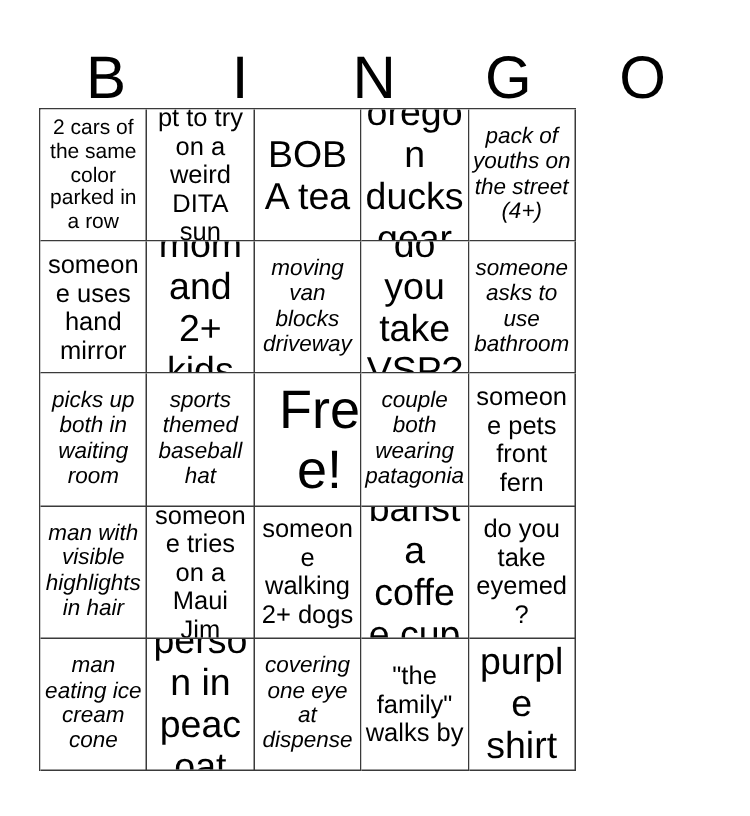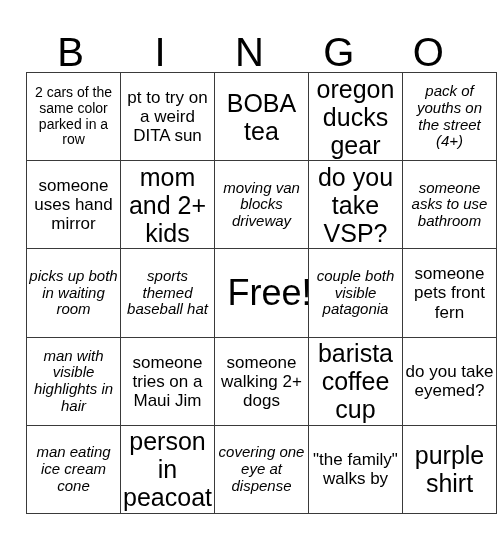--- a/index.html
+++ b/index.html
@@ -38,21 +38,21 @@
     font-size: 40px;
     line-height: 1;
     font-weight: 400;
     letter-spacing: 0;
   }
   
   .grid {
     position: absolute;
     left: 26px;
     top: 72px;
-    width: 471px;
+    width: 358px;
     height: 442px;
     display: grid;
     grid-template-columns: repeat(5, 1fr);
     grid-template-rows: repeat(5, 1fr);
     border-top: 1px solid #3a3a3a;
     border-left: 1px solid #3a3a3a;
     box-sizing: border-box;
   }
   .cell {
     border-right: 1px solid #3a3a3a;
@@ -127,21 +127,21 @@
       <div class="cell fs-s">
         <span class="cell-text">picks up both in waiting room</span>
       </div>
       <div class="cell fs-s">
         <span class="cell-text">sports themed baseball hat</span>
       </div>
       <div class="cell fs-xxl">
         <span class="cell-text">Free!</span>
       </div>
       <div class="cell fs-s">
-        <span class="cell-text">couple both visible patagonia</span>
+        <span class="cell-text">couple both wearing patagonia</span>
       </div>
       <div class="cell fs-m">
         <span class="cell-text">someone pets front fern</span>
       </div>
       <div class="cell fs-s">
         <span class="cell-text">man with visible highlights in hair</span>
       </div>
       <div class="cell fs-m">
         <span class="cell-text">someone tries on a Maui Jim</span>
       </div>

